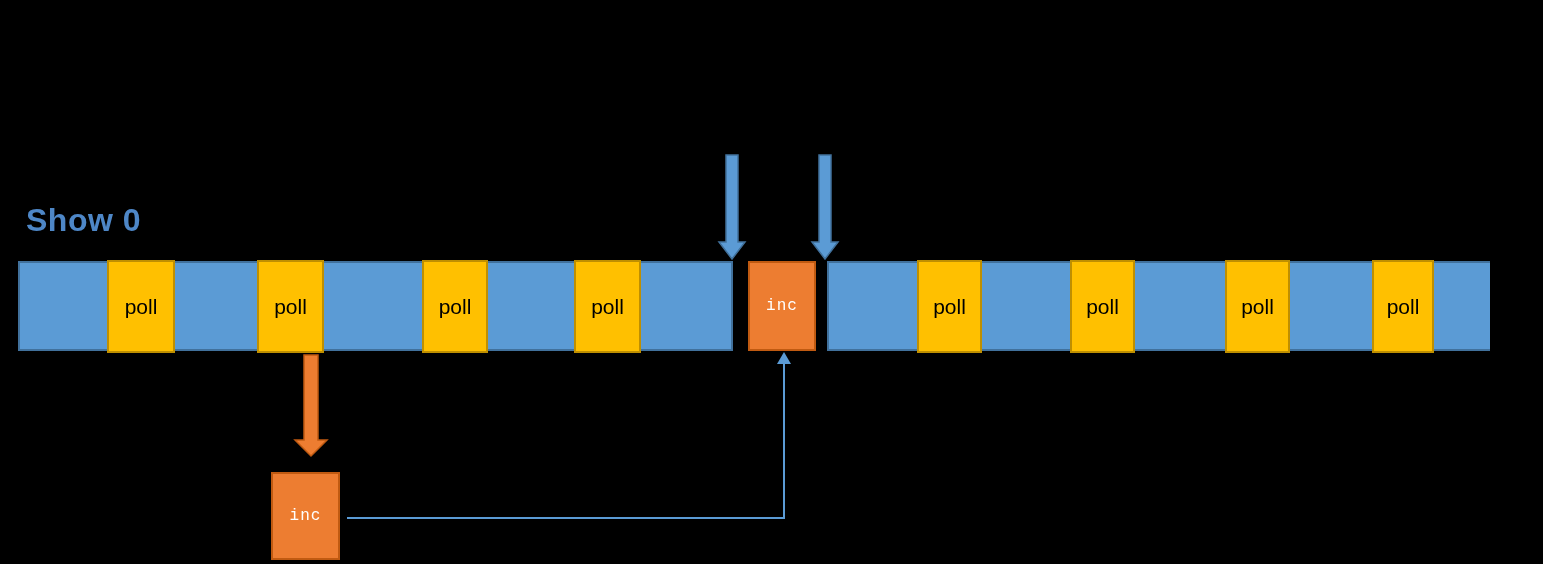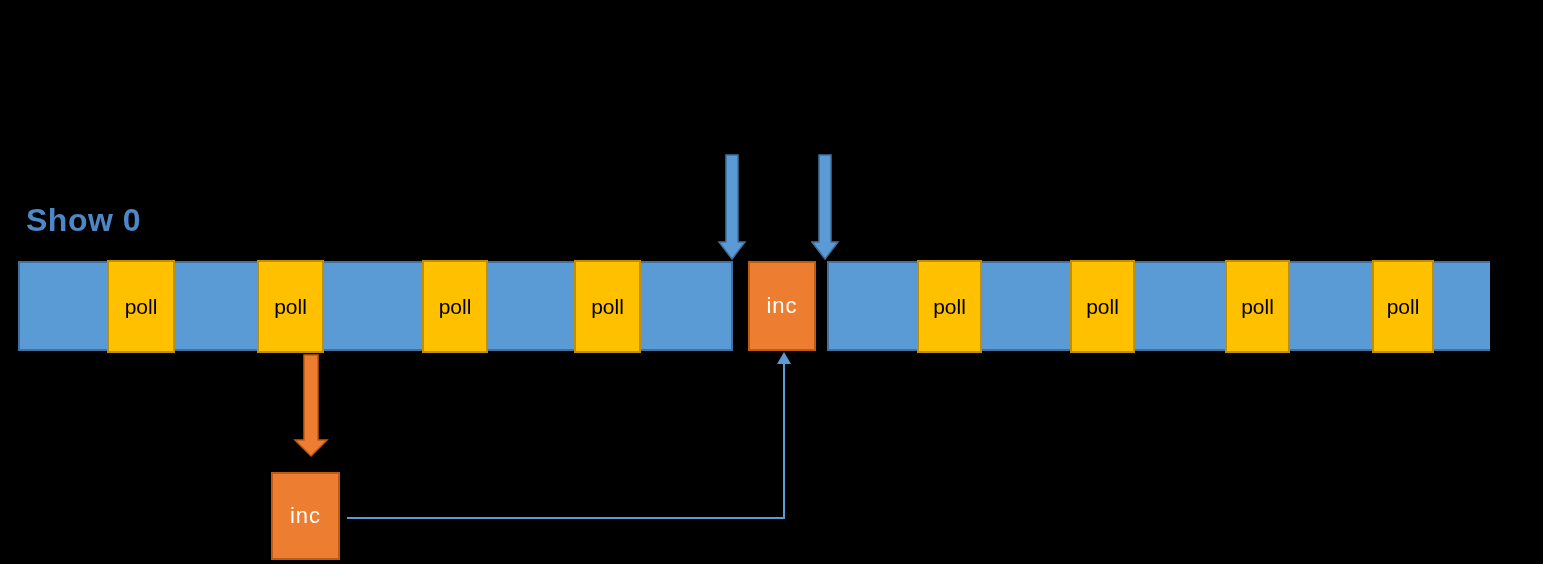--- a/index.html
+++ b/index.html
@@ -71,22 +71,23 @@
   .s2-p4 { left: 543px; width: 62px; }
 
   .inc-block {
     position: absolute;
     background: var(--inc-orange);
     border: 2px solid var(--inc-orange-border);
     display: flex;
     align-items: center;
     justify-content: center;
     color: var(--inc-text);
-    font-size: 22px;
+    font-size: 16px;
     letter-spacing: 1px;
+    font-family: Liberation Mono, monospace;
   }
   .inc-top    { left: 748px; top: 261px; width: 68px; height: 90px; }
   .inc-bottom { left: 271px; top: 472px; width: 69px; height: 88px; }
 
   .overlay {
     position: absolute;
     left: 0; top: 0;
     width: 1543px; height: 564px;
     pointer-events: none;
   }

